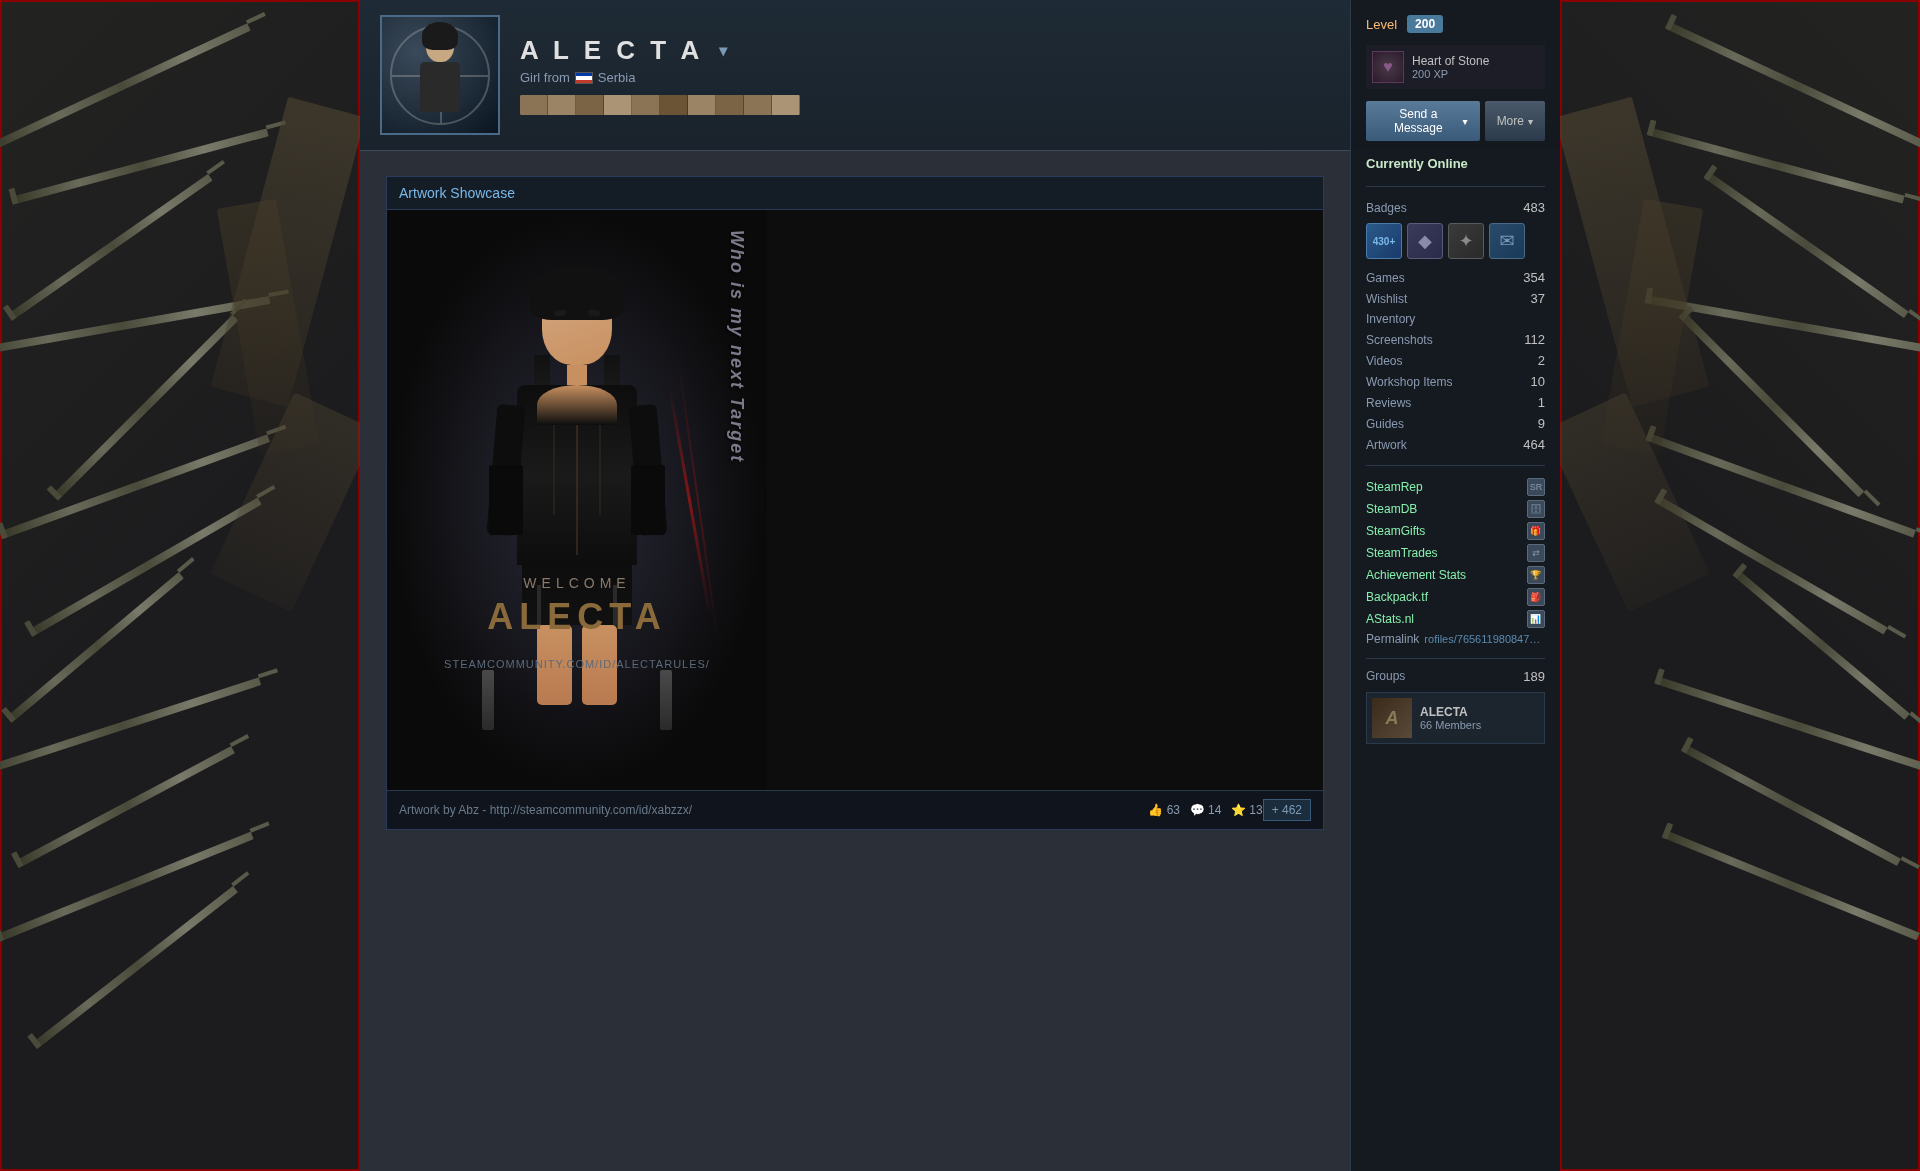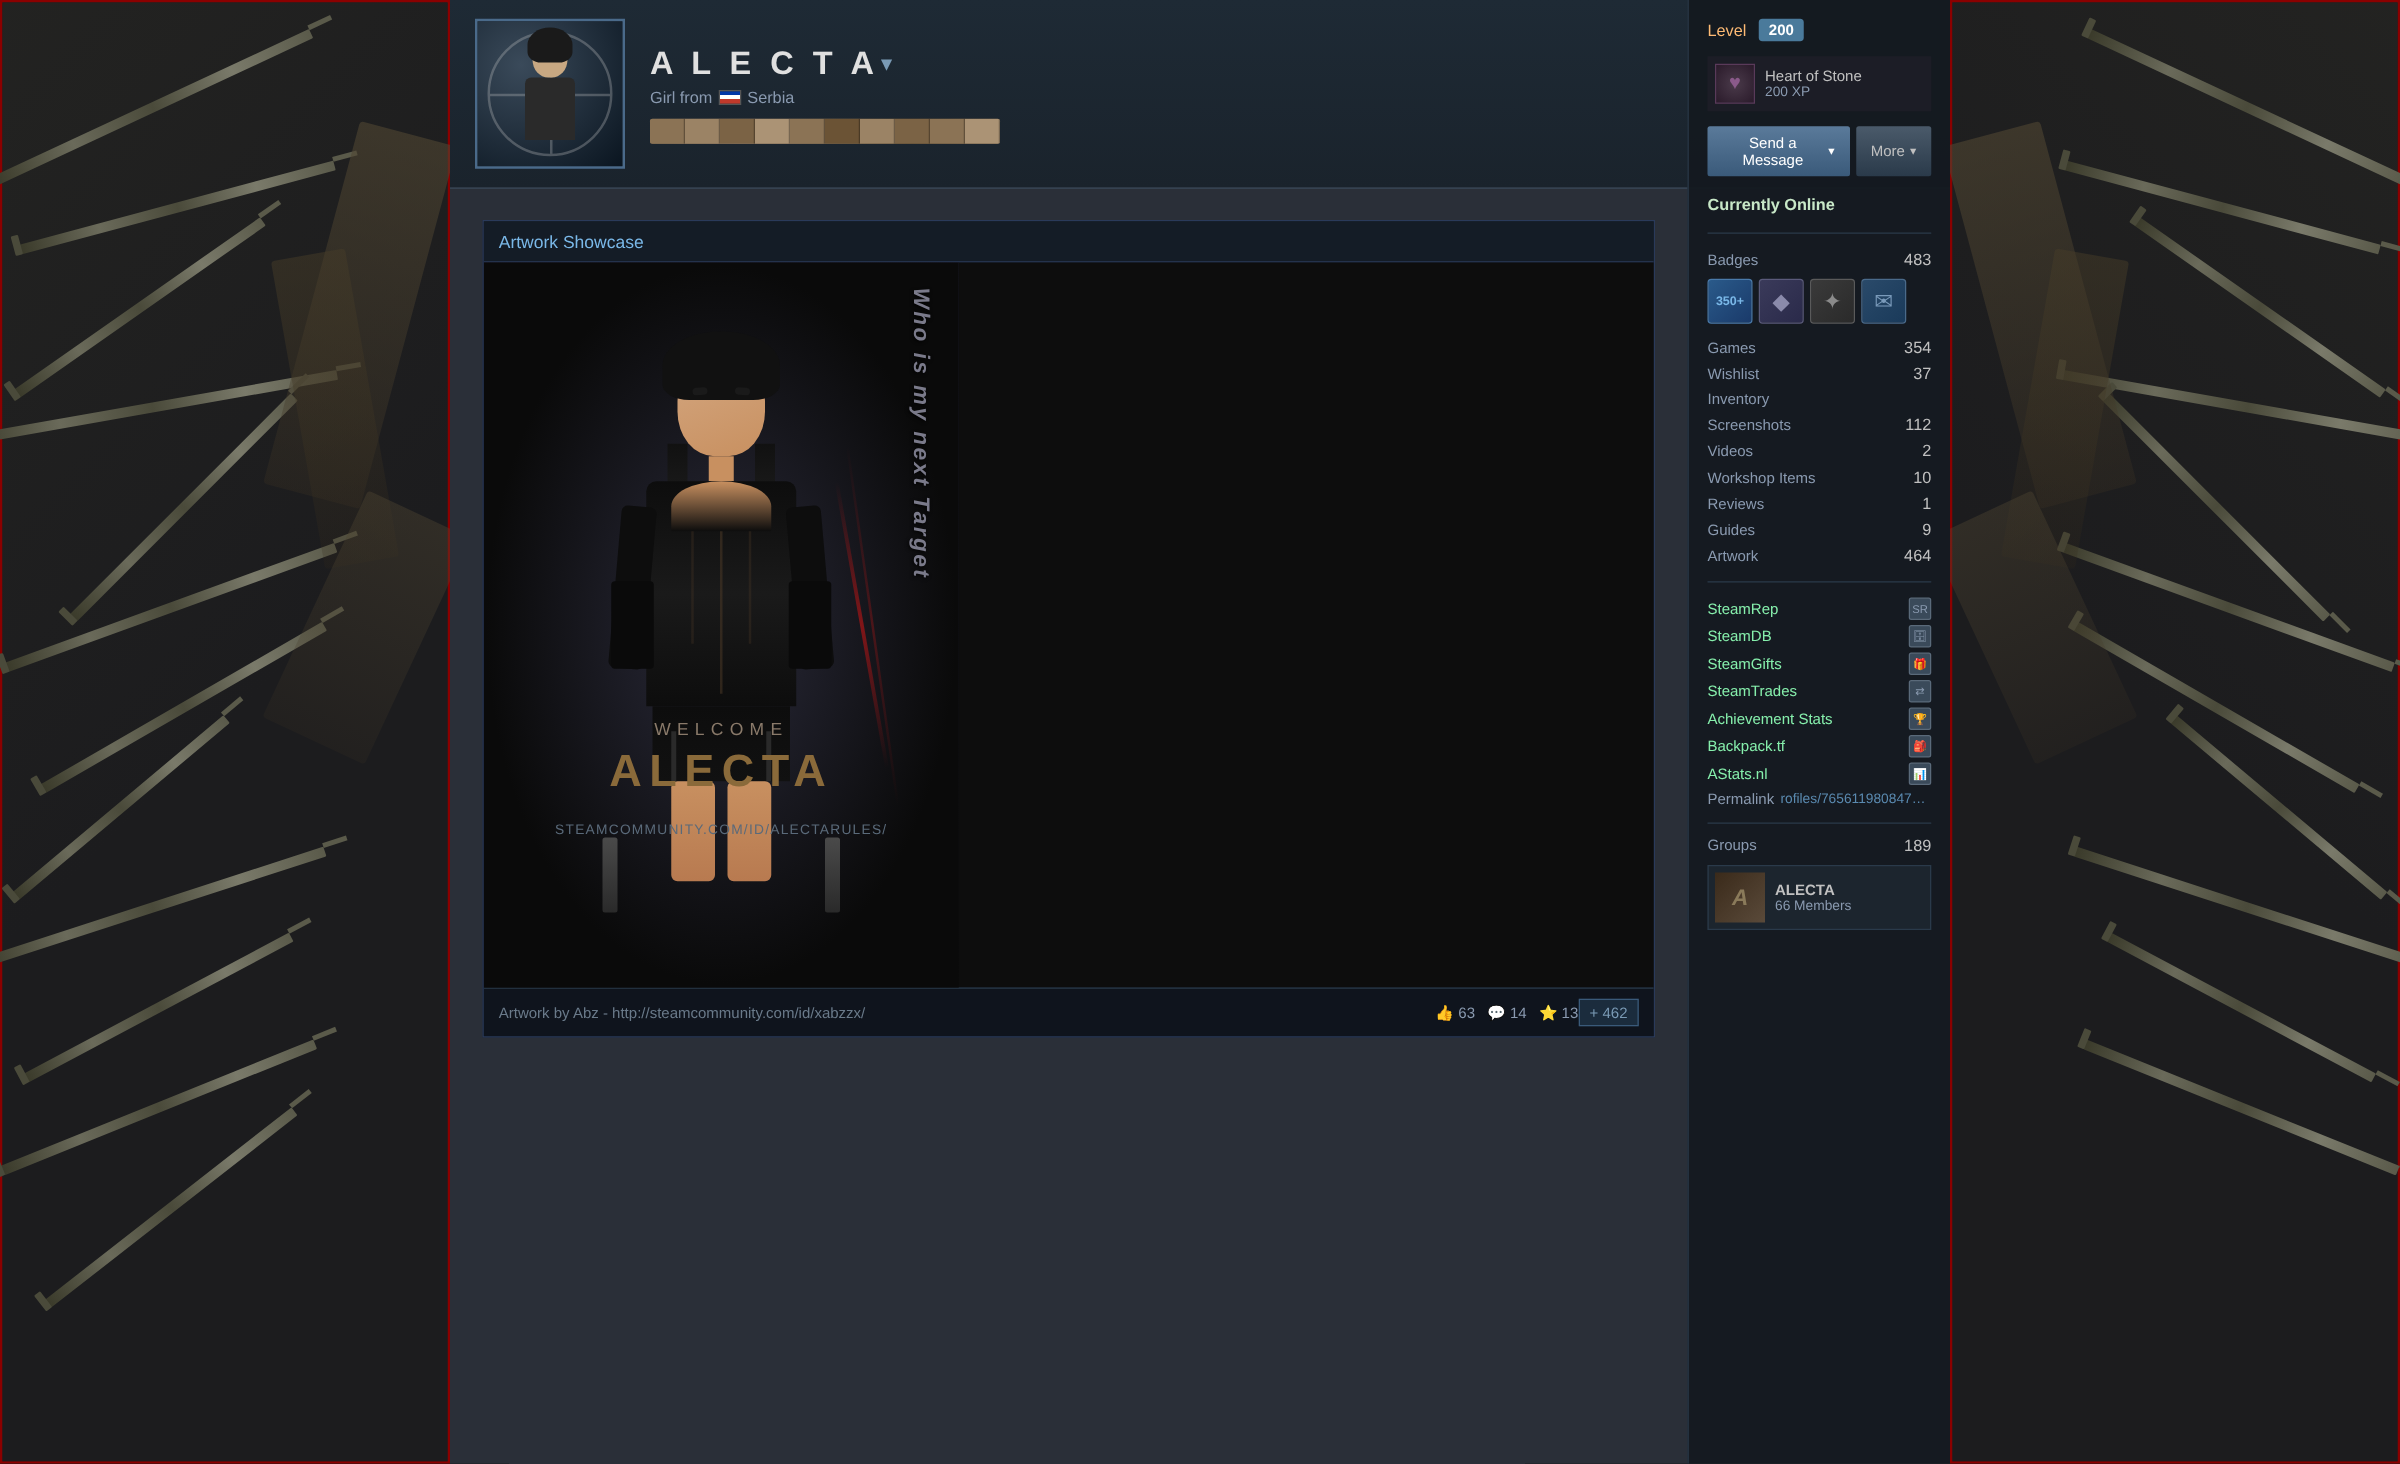--- a/index.html
+++ b/index.html
@@ -129,21 +129,21 @@
       flex: 1;
     }
 
     .profile-name {
       font-size: 26px;
       color: #e0e0e0;
       letter-spacing: 4px;
       font-weight: bold;
       display: flex;
       align-items: center;
-      gap: 2px;
+      gap: 16px;
     }
 
     .name-caret {
       font-size: 16px;
       color: #7a9ab5;
     }
 
     .profile-location {
       color: #8a9ab0;
       font-size: 13px;
@@ -758,21 +758,21 @@
     <div class="online-status">Currently Online</div>
 
     <hr class="divider">
 
     <div class="stat-section">
       <div class="stat-row">
         <span class="stat-label">Badges</span>
         <span class="stat-value">483</span>
       </div>
       <div class="badges-row">
-        <div class="badge-icon badge-250">350+</div>
+        <div class="badge-icon badge-250">430+</div>
         <div class="badge-icon badge-diamond">◆</div>
         <div class="badge-icon badge-ornate">✦</div>
         <div class="badge-icon badge-envelope">✉</div>
       </div>
 
       <div class="stat-row clickable">
         <span class="stat-label">Games</span>
         <span class="stat-value">354</span>
       </div>
       <div class="stat-row clickable">

